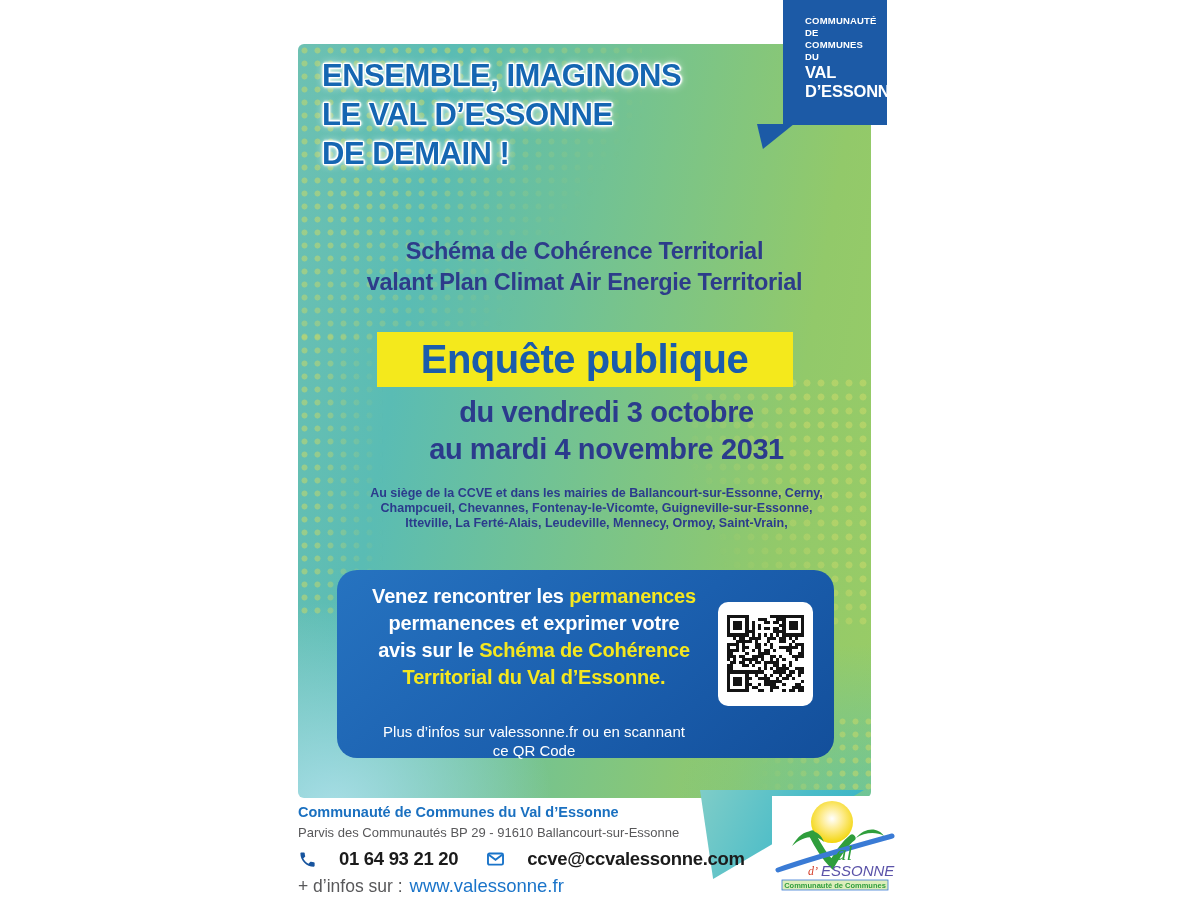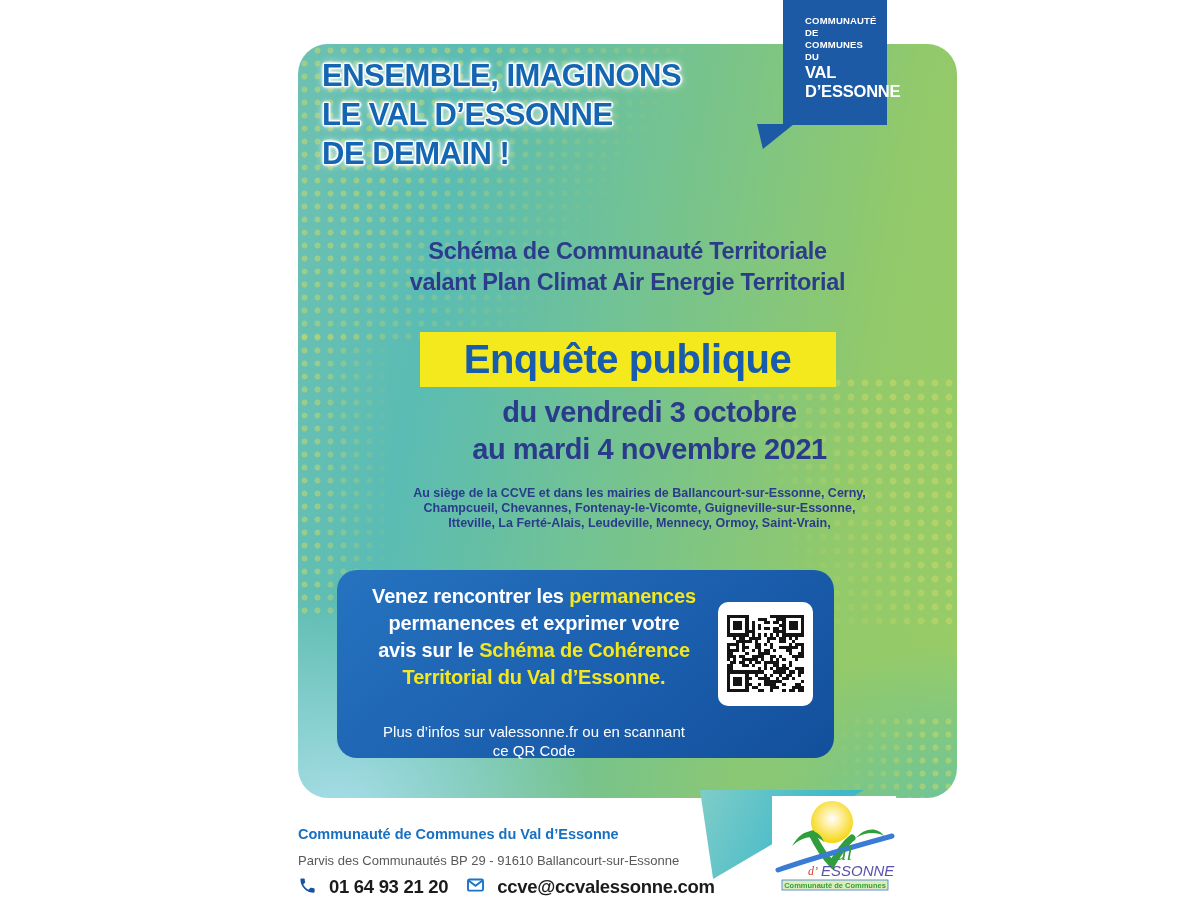--- a/index.html
+++ b/index.html
@@ -2,22 +2,22 @@
 <html><head>
 <meta charset="utf-8">
 <style>
   * { margin:0; padding:0; box-sizing:border-box; }
   html,body { background:#ffffff; }
   body { font-family:"Liberation Sans", sans-serif; }
   .page { position:relative; width:1202px; height:901px; background:#ffffff; overflow:hidden; margin:0 auto; }
 
   
   .poster {
-    position:absolute; left:298px; top:44px; width:659px; height:754px;
-    border-radius:30px; overflow:hidden;
+    position:absolute; left:298px; top:44px; width:573px; height:754px;
+    border-radius:6px; overflow:hidden;
     background:
       radial-gradient(ellipse 55% 40% at 6% 102%, rgba(173,224,233,0.95) 0%, rgba(173,224,233,0) 70%),
       radial-gradient(ellipse 45% 30% at 100% 102%, rgba(70,190,200,0.55) 0%, rgba(70,190,200,0) 75%),
       linear-gradient(100deg, #6ec1b2 0%, #5abcb4 22%, #7ac489 55%, #92c96a 80%, #99cc66 100%);
   }
   .dots { position:absolute; pointer-events:none;
     background-image: radial-gradient(circle, rgba(197,216,106,0.55) 2.6px, rgba(197,216,106,0) 3.4px);
     background-size:13px 13px; }
   .dots-tl { left:0; top:0; width:60%; height:40%;
     -webkit-mask-image:linear-gradient(125deg,#000 30%,transparent 72%); mask-image:linear-gradient(125deg,#000 30%,transparent 72%); }
@@ -81,23 +81,23 @@
   .badge .big { font-size:16.5px; font-weight:bold; letter-spacing:-0.2px; line-height:19px; }
   .badge .big:first-of-type { margin-top:5px; }
 
   
   .poster-tail { position:absolute; left:700px; top:790px; width:164px; height:89px;
     background:linear-gradient(115deg, #7fcdc8 0%, #4abcc8 55%, #33b2c4 100%);
     clip-path:polygon(0 0, 100% 0, 8% 100%); z-index:1; }
 
   
   .footer { position:absolute; left:298px; top:804px; z-index:3; }
-  .footer .org { color:#1a70c0; font-size:14.5px; font-weight:bold;margin-top:22px; }
-  .footer .addr { color:#58585a; font-size:13px; margin-top:11px; }
-  .contact-row { display:flex; align-items:flex-start; margin-top:8px; gap:12px; }
+  .footer .org { color:#1a70c0; font-size:14.5px; font-weight:bold; }
+  .footer .addr { color:#58585a; font-size:13px; margin-top:5px; }
+  .contact-row { display:flex; align-items:center; margin-top:8px; gap:22px; }
   .contact-row .num, .contact-row .mail { color:#1b1b1b; font-size:18.5px; font-weight:bold; letter-spacing:-0.3px; }
   .infos-row { display:flex; align-items:center; margin-top:5px; gap:7px; }
   .infos-row .pre { color:#58585a; font-size:17.5px; }
   .infos-row .site { color:#1a74c9; font-size:18.5px; font-weight:normal; }
   .icon16 { width:19px; height:19px; flex:0 0 auto; }
 
   
   .logo-box { position:absolute; left:772px; top:796px; width:124px; height:96px;
     background:#ffffff; z-index:4; }
 </style>
@@ -114,31 +114,31 @@
     <div class="dots dots-right"></div>
     <div class="dots dots-br"></div>
 
     <div class="headline">
       <div>ENSEMBLE, IMAGINONS</div>
       <div>LE VAL D’ESSONNE</div>
       <div>DE DEMAIN !</div>
     </div>
 
     <div class="subject">
-      <div>Schéma de Communauté Territoriale</div>
+      <div>Schéma de Cohérence Territorial</div>
       <div>valant Plan Climat Air Energie Territorial</div>
     </div>
 
     <div class="banner">
       <span>Enquête publique</span>
     </div>
 
     <div class="dates">
       <div>du vendredi 3 octobre</div>
-      <div>au mardi 4 novembre 2021</div>
+      <div>au mardi 4 novembre 2031</div>
     </div>
 
     <div class="locations">
       <div>Au siège de la CCVE et dans les mairies de Ballancourt-sur-Essonne, Cerny,</div>
       <div>Champcueil, Chevannes, Fontenay-le-Vicomte, Guigneville-sur-Essonne,</div>
       <div>Itteville, La Ferté-Alais, Leudeville, Mennecy, Ormoy, Saint-Vrain,</div>
     </div>
 
     <div class="info-box">
       <div class="info-text">

